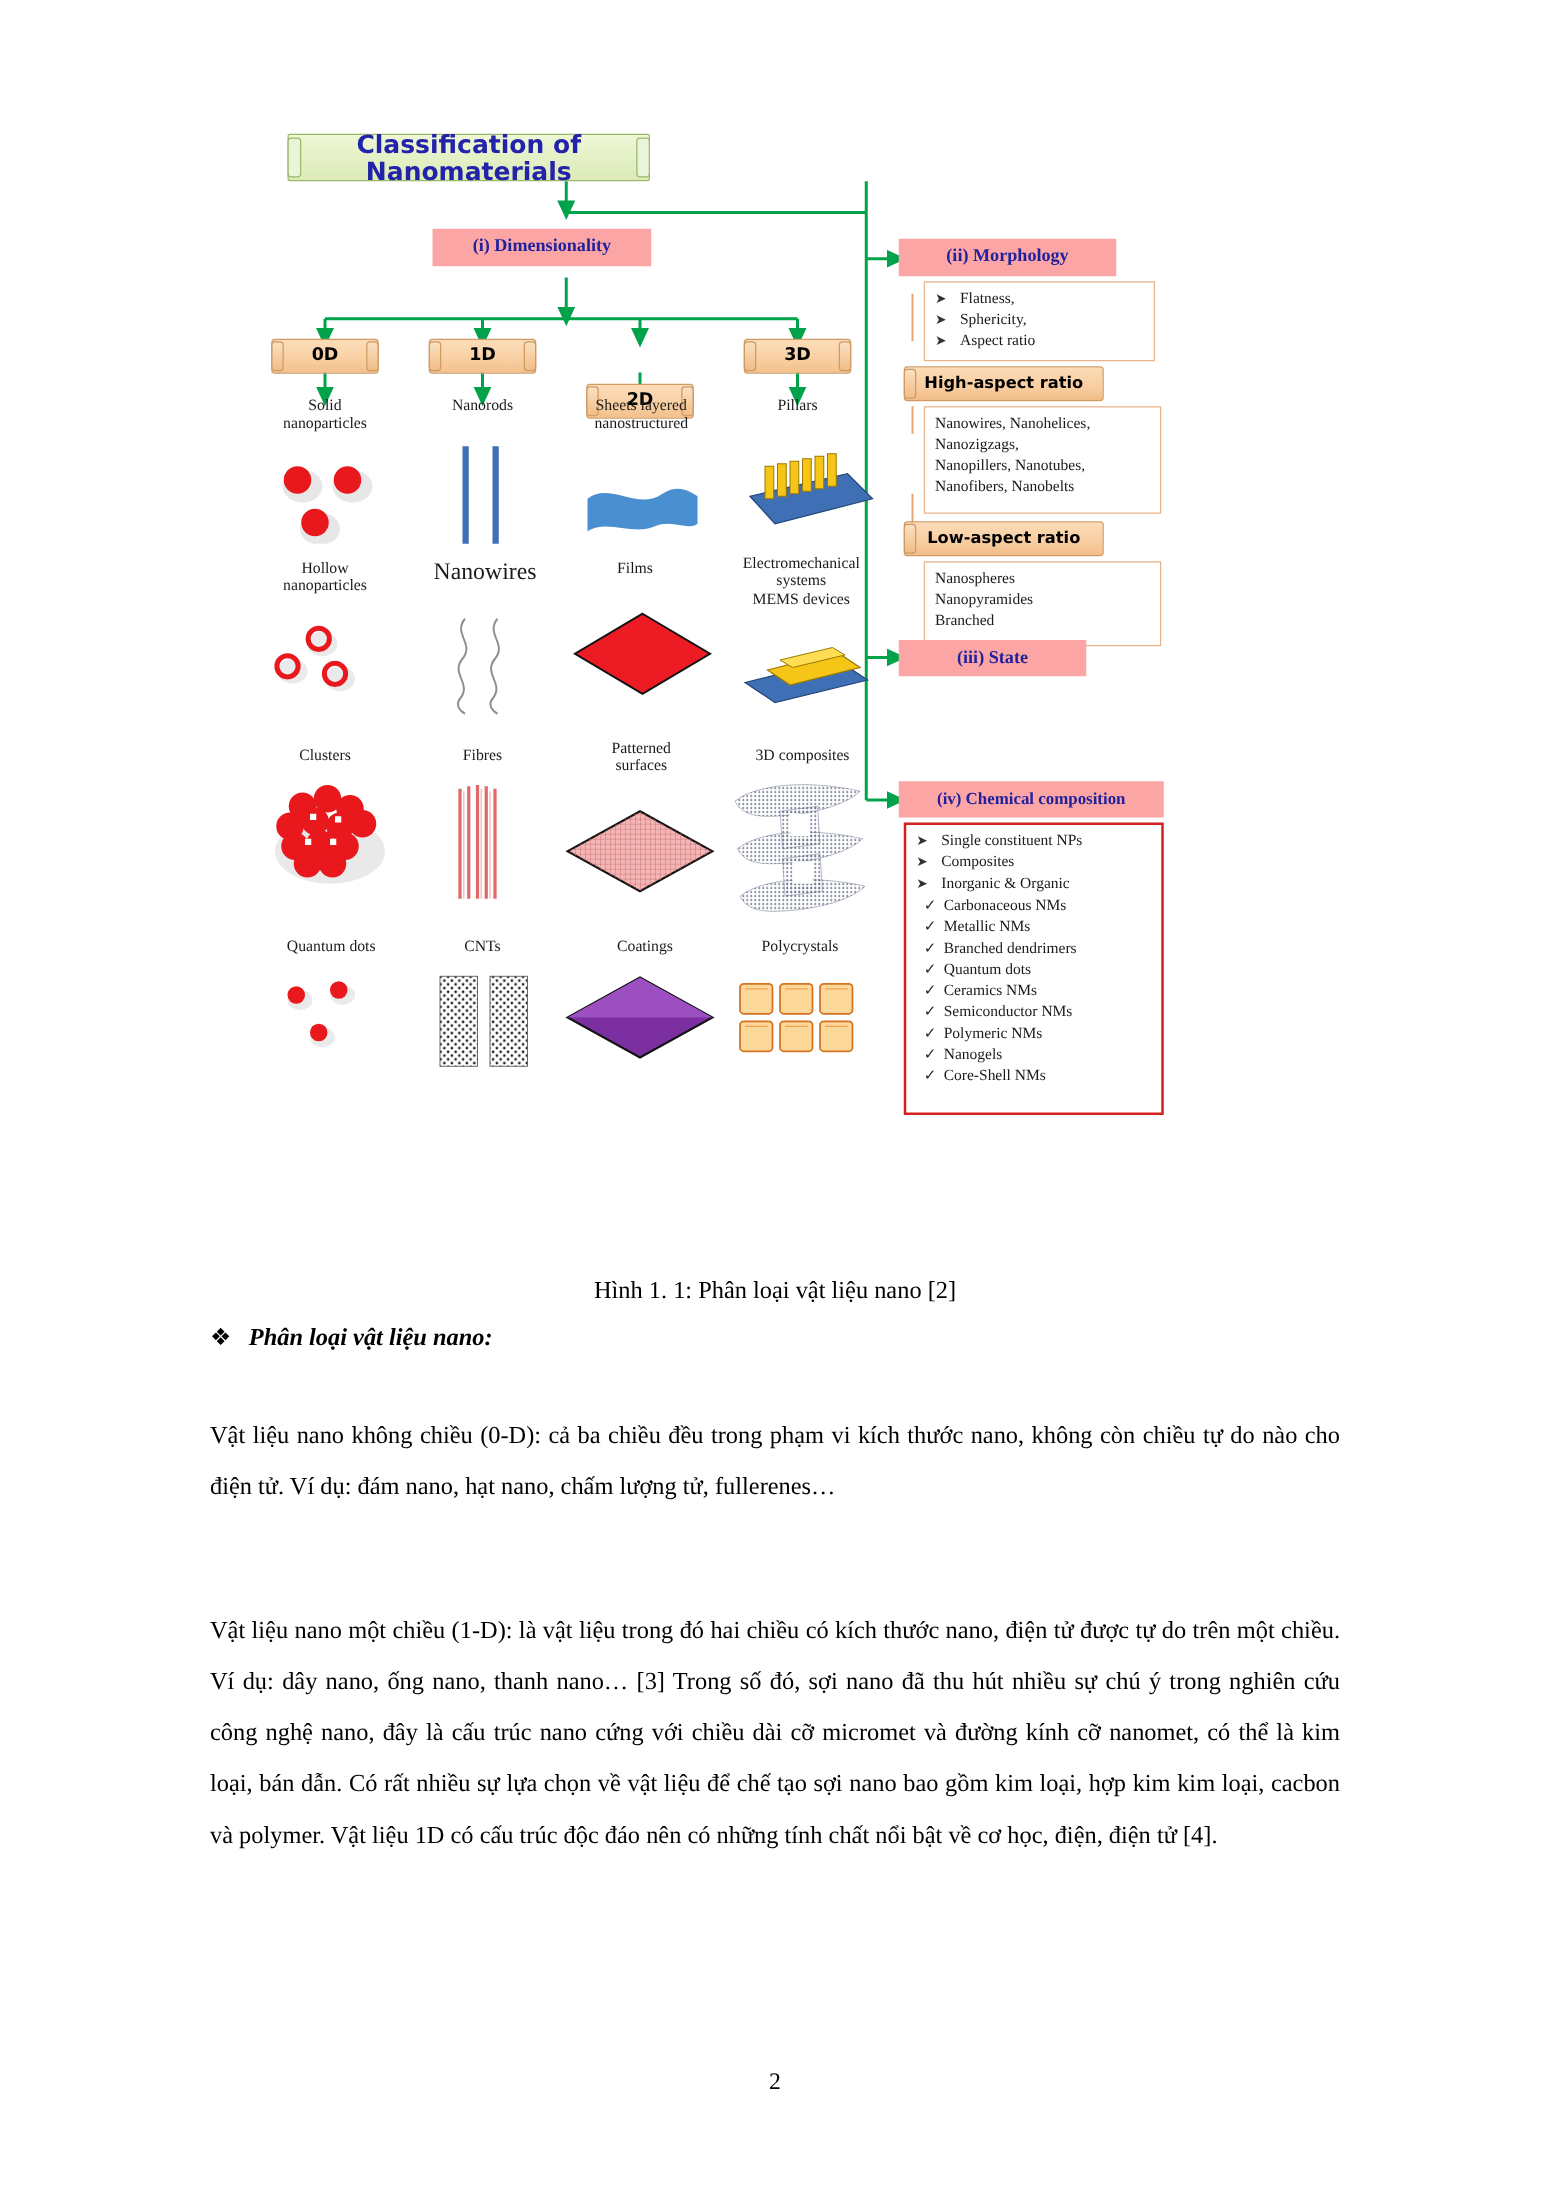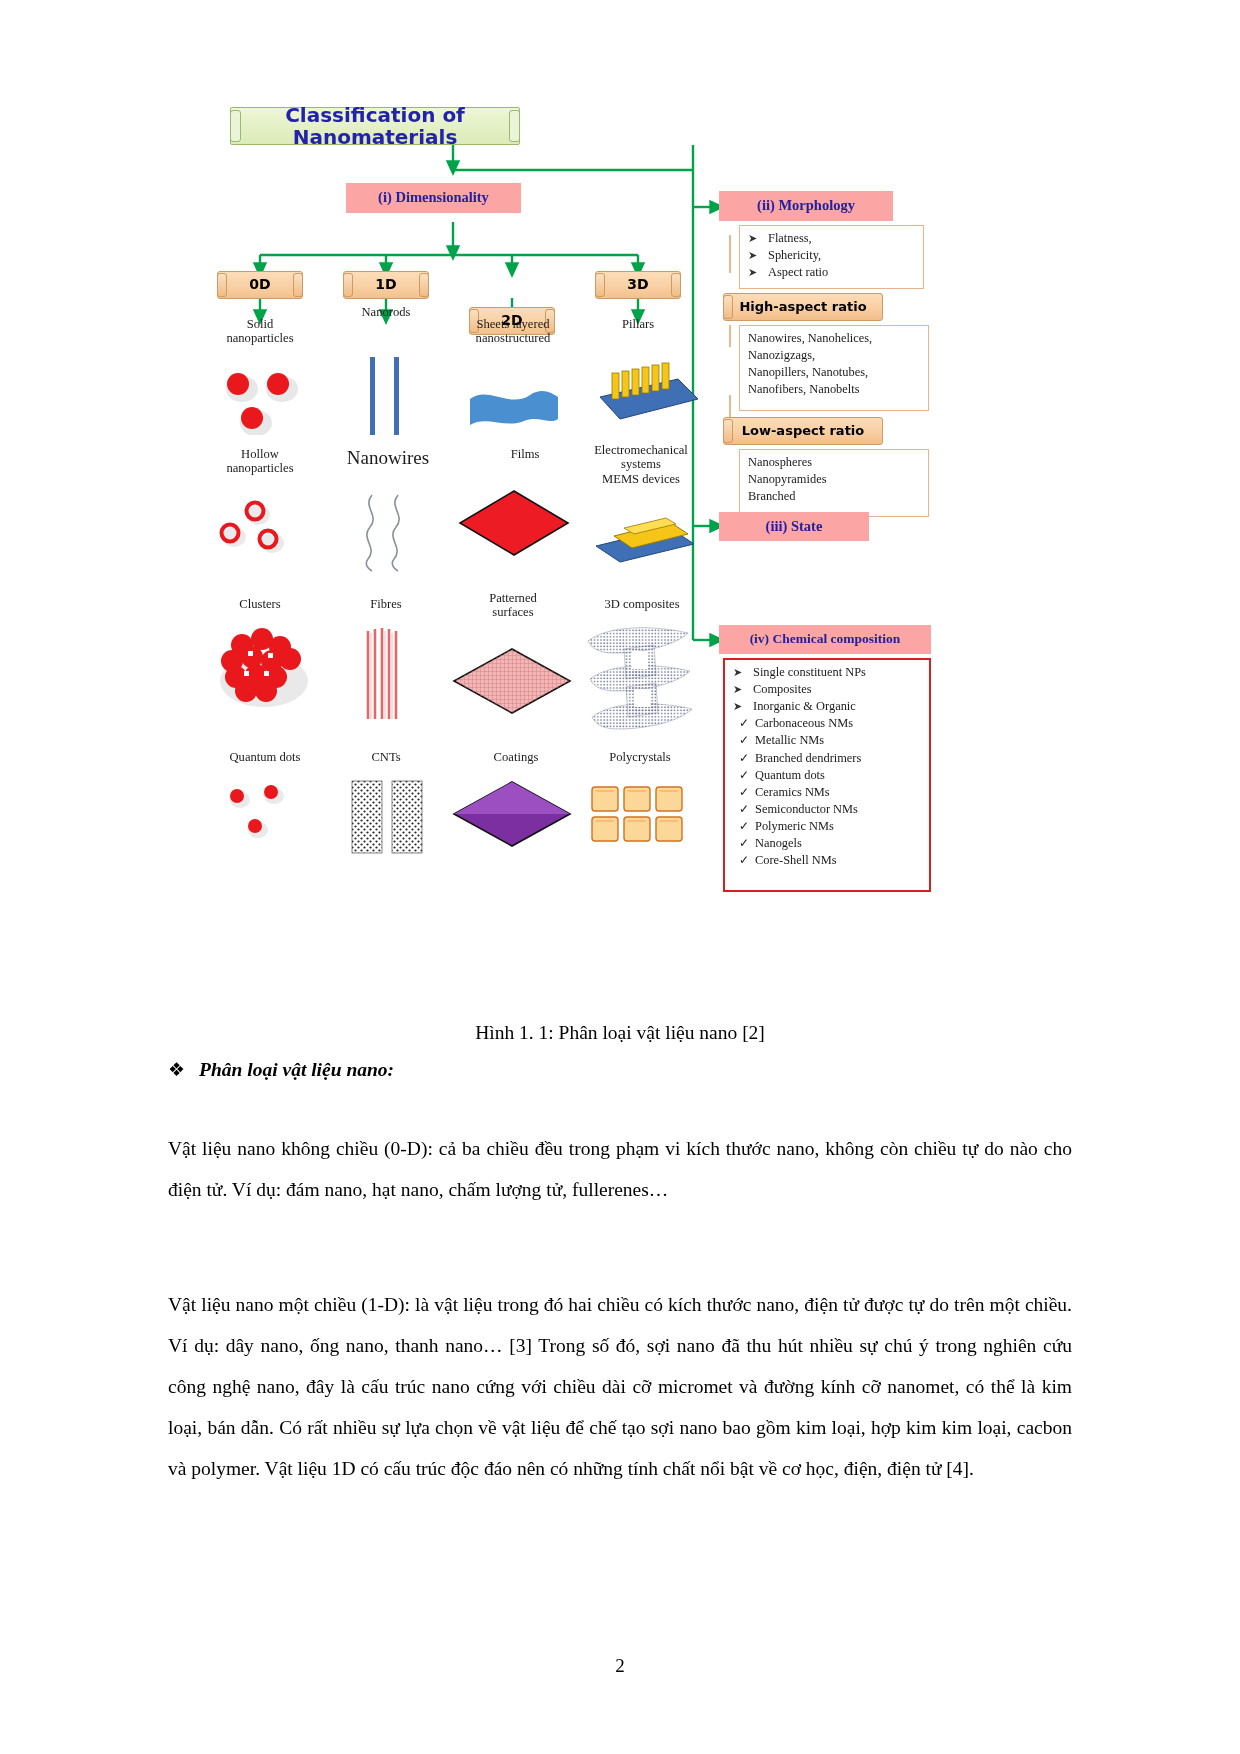--- a/index.html
+++ b/index.html
@@ -315,21 +315,21 @@
     </div>
     <svg style="position:absolute;left:42px;top:683px;width:110px;height:70px">
       <ellipse cx="28" cy="22" rx="10" ry="8" fill="#bbb" opacity=".3"></ellipse>
       <ellipse cx="62" cy="18" rx="10" ry="8" fill="#bbb" opacity=".3"></ellipse>
       <ellipse cx="46" cy="52" rx="10" ry="8" fill="#bbb" opacity=".3"></ellipse>
       <circle cx="25" cy="18" r="7" fill="#e8181c"></circle>
       <circle cx="59" cy="14" r="7" fill="#e8181c"></circle>
       <circle cx="43" cy="48" r="7" fill="#e8181c"></circle>
     </svg>
 
-    <div class="cap" style="left:160px; top:210px; width:112px;">
+    <div class="cap" style="left:160px; top:222px; width:112px;">
       <span style="white-space:pre-line">Nanorods</span>
     </div>
     <svg style="position:absolute;left:176px;top:260px;width:80px;height:82px">
       <rect x="24" y="2" width="5" height="78" fill="#3f6fb5"></rect>
       <rect x="48" y="2" width="5" height="78" fill="#3f6fb5"></rect>
     </svg>
 
     <div class="cap" style="left:150px; top:352px; width:136px; font-size:19px;">
       <span style="white-space:pre-line">Nanowires</span>
     </div>
@@ -375,21 +375,21 @@
     </svg>
 
     <div class="cap" style="left:276px; top:222px; width:134px;">
       <span style="white-space:pre-line">Sheets layered
 nanostructured</span>
     </div>
     <svg style="position:absolute;left:292px;top:286px;width:104px;height:52px">
       <path d="M8,18 C26,4 48,28 68,14 C80,6 90,12 96,16 L96,38 C88,44 76,34 62,40 C44,48 24,34 8,44 Z" fill="#4a8fd0"></path>
     </svg>
 
-    <div class="cap" style="left:300px; top:352px; width:110px;text-align:center;">
+    <div class="cap" style="left:283px; top:352px; width:110px;text-align:center;">
       <span style="white-space:pre-line">Films</span>
     </div>
     <svg style="position:absolute;left:286px;top:390px;width:116px;height:76px">
       <polygon points="58,6 112,38 58,70 4,38" fill="#ed1c24" stroke="#111" stroke-width="1.6"></polygon>
     </svg>
 
     <div class="cap" style="left:280px; top:496px; width:126px;">
       <span style="white-space:pre-line">Patterned
 surfaces</span>
     </div>

